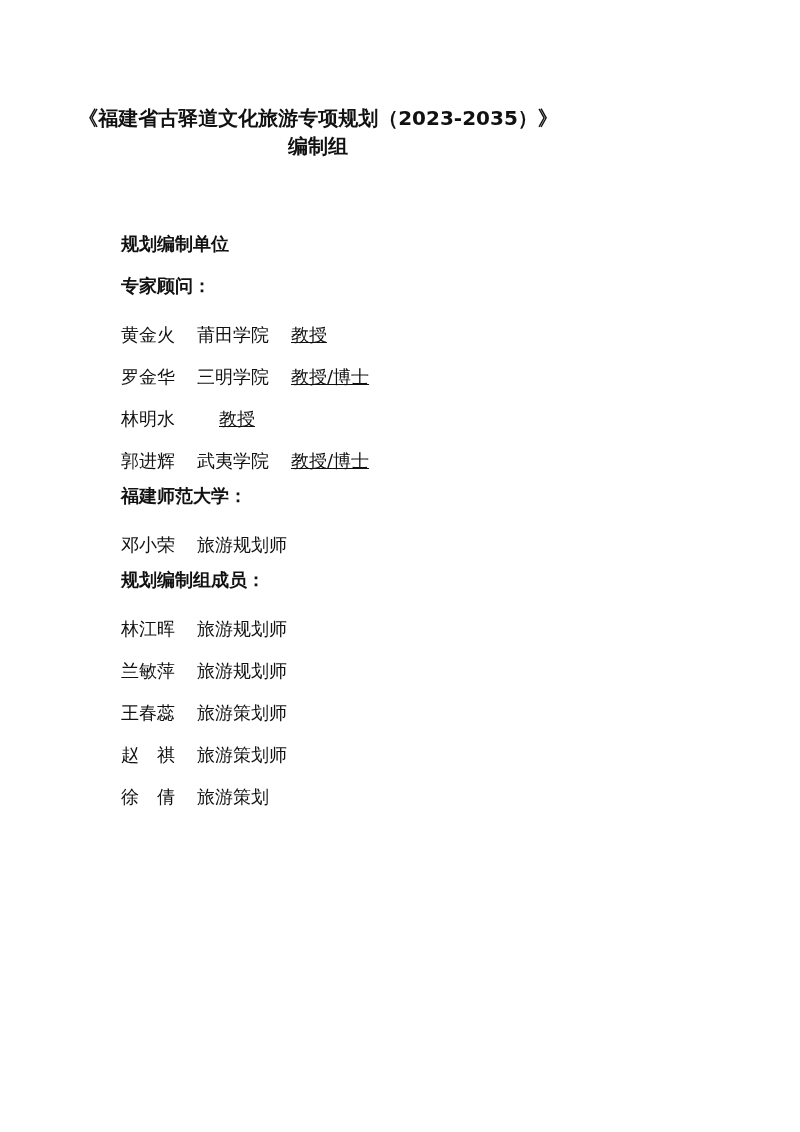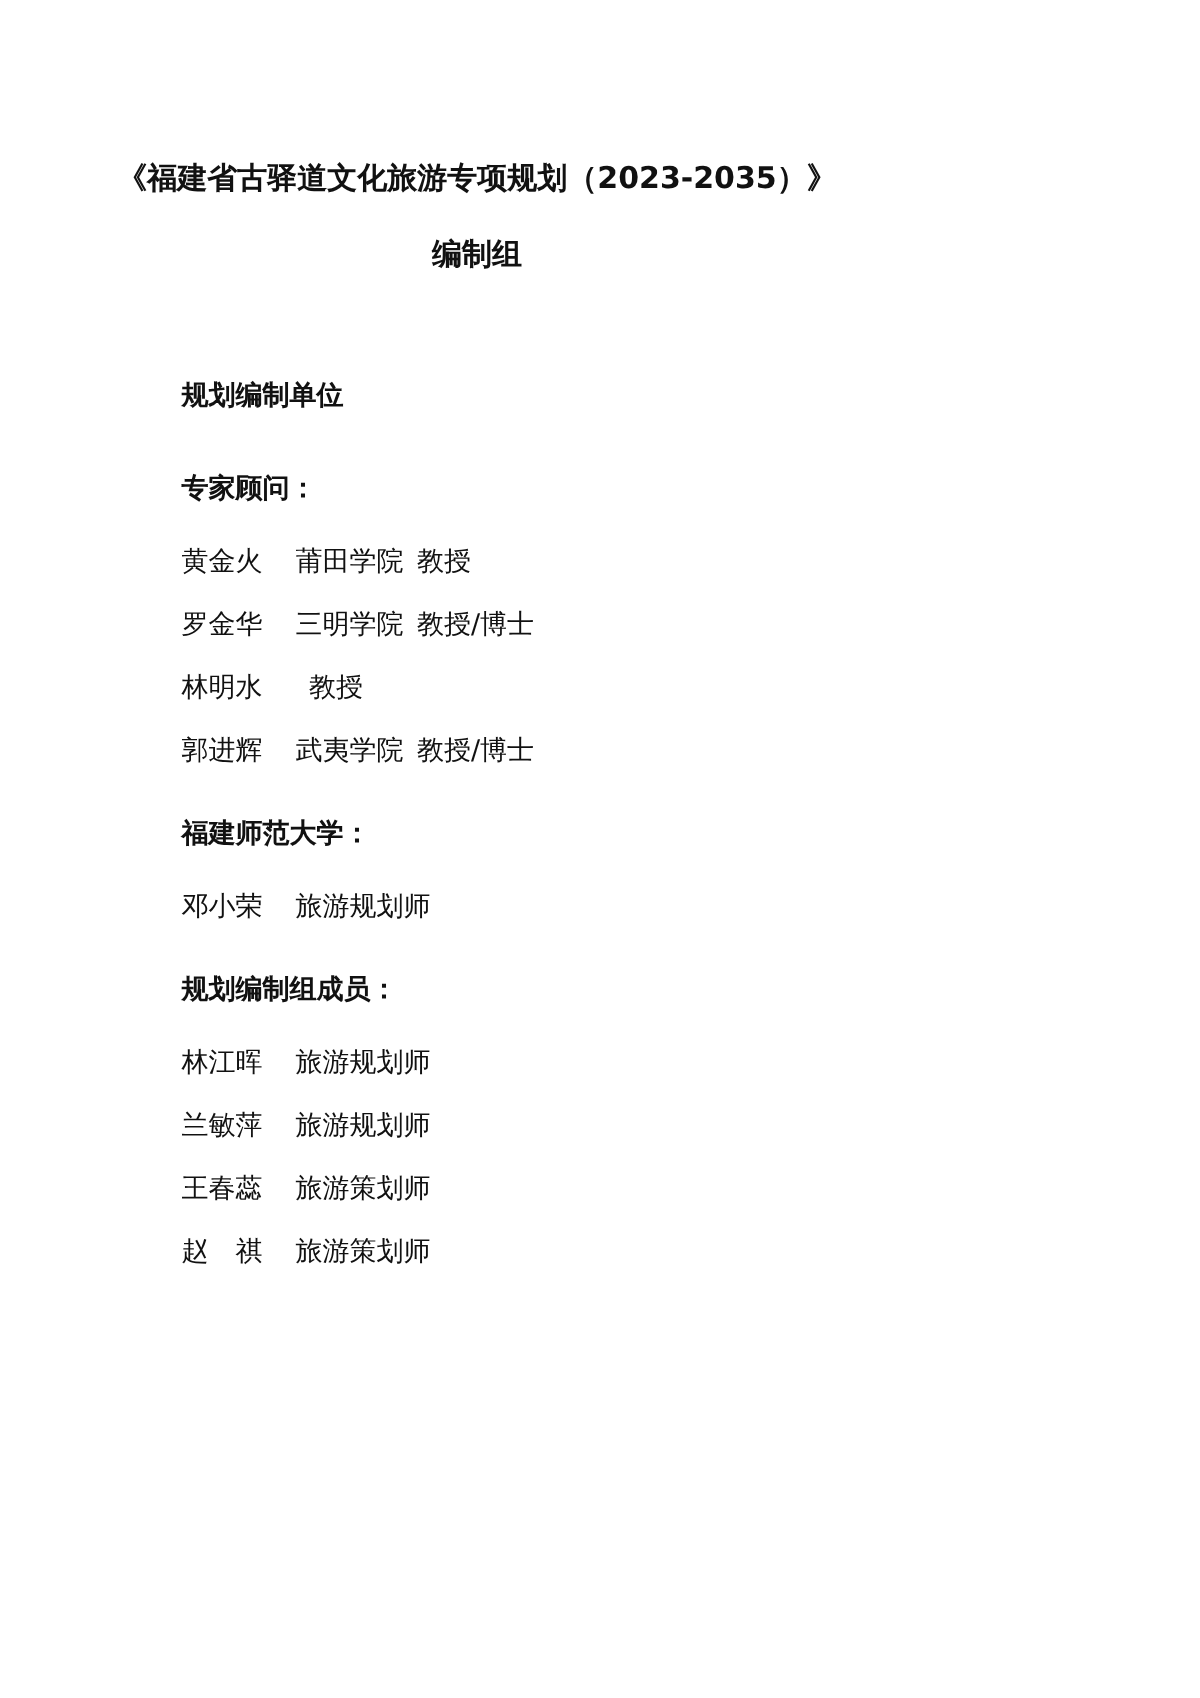--- a/index.html
+++ b/index.html
@@ -25,41 +25,41 @@
       position: absolute;
       left: 0;
       width: 636px;
       text-align: center;
       font-weight: bold;
       font-size: 20px;
       line-height: 28px;
       letter-spacing: 0px;
     }
     .title-main { top: 104px; }
-    .title-sub { top: 155px; }
+    .title-sub { top: 132px; }
     .body {
       position: absolute;
       left: 121px;
       top: 230px;
       width: 560px;
     }
     .line {
       height: 42px;
       line-height: 28px;
       font-size: 18px;
       white-space: pre;
     }
-    .heading { font-weight: bold; margin-top: 20px; }
+    .heading { font-weight: bold; }
     .person { display: flex; align-items: center; }
     .person .name {
       display: inline-block;
       width: 76px;
     }
     .person .affil { display: inline-block; }
-    .person .role { display: inline-block; margin-left: 9px; }
+    .person .role { display: inline-block; margin-left: 22px; text-decoration: underline; }
   </style>
 </head>
 <body>
 
 <div class="page">
   <div class="title title-main">《福建省古驿道文化旅游专项规划（2023-2035）》</div>
   <div class="title title-sub">编制组</div>
 
   <div class="body">
 
@@ -102,14 +102,18 @@
       <span class="affil">旅游规划师</span>
     </div>
     <div class="line person">
       <span class="name">王春蕊</span>
       <span class="affil">旅游策划师</span>
     </div>
     <div class="line person">
       <span class="name">赵　祺</span>
       <span class="affil">旅游策划师</span>
     </div>
+    <div class="line person">
+      <span class="name">徐　倩</span>
+      <span class="affil">旅游策划</span>
+    </div>
   </div>
 </div>
 
 </body></html>

